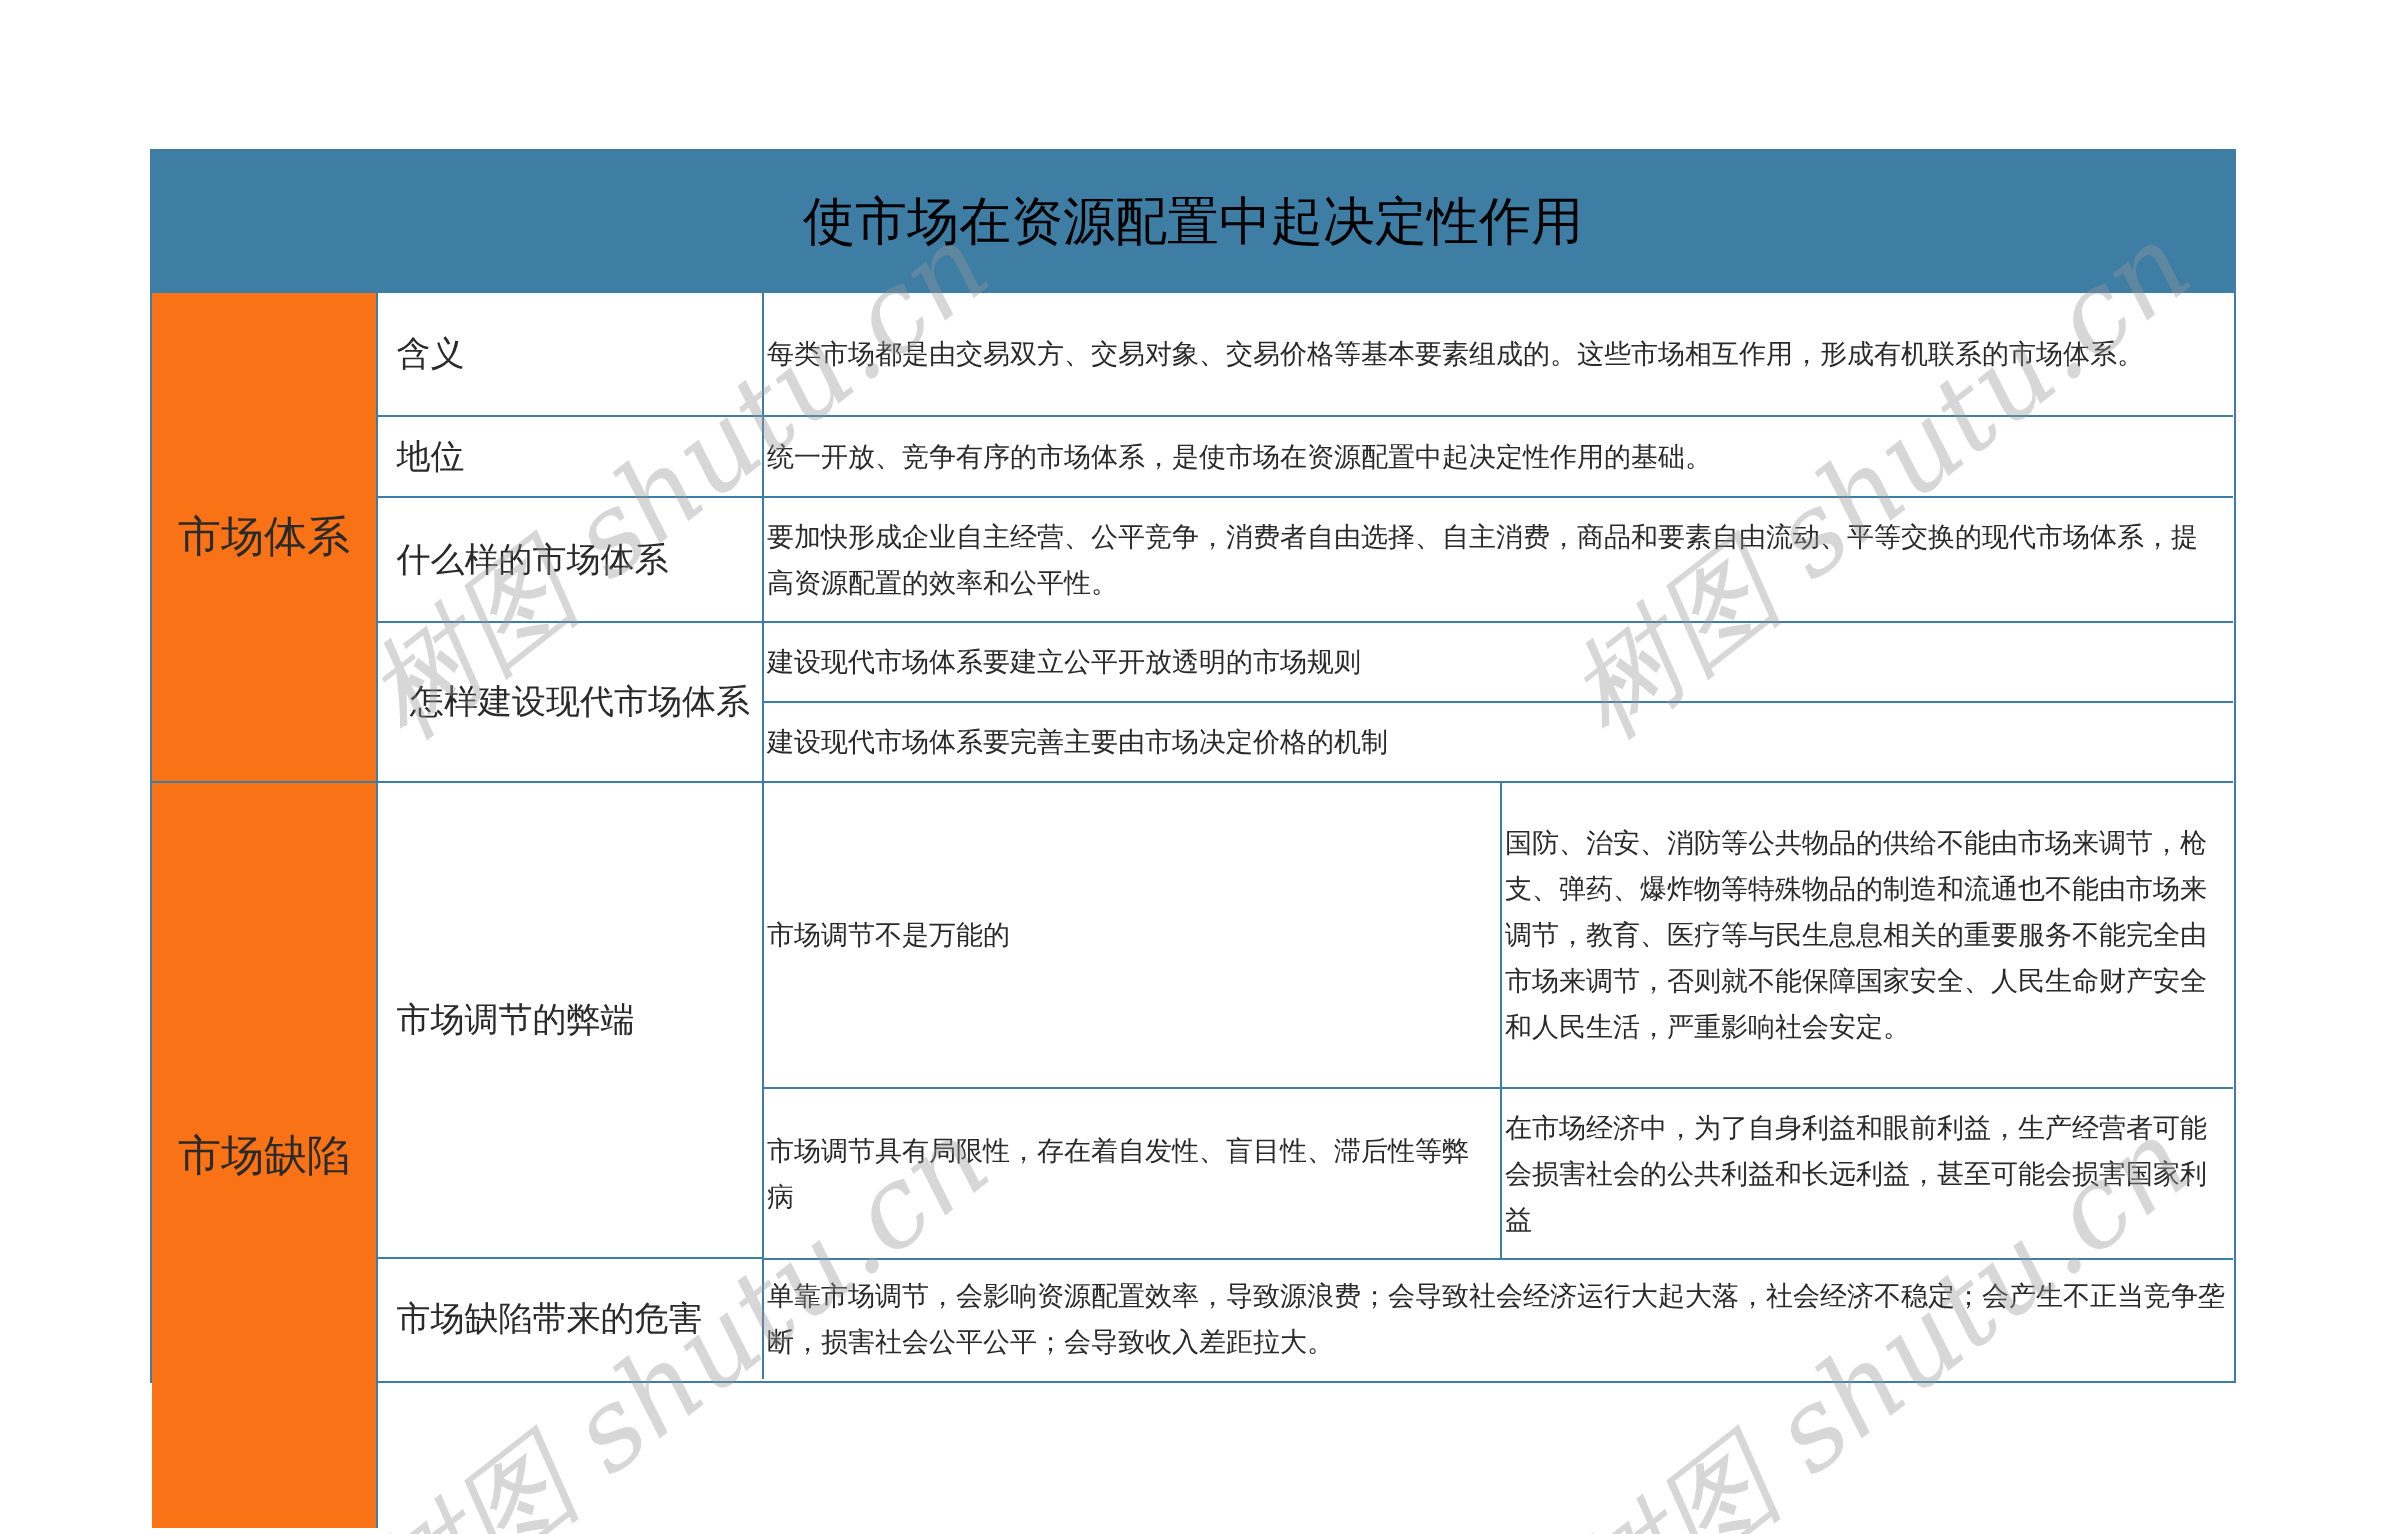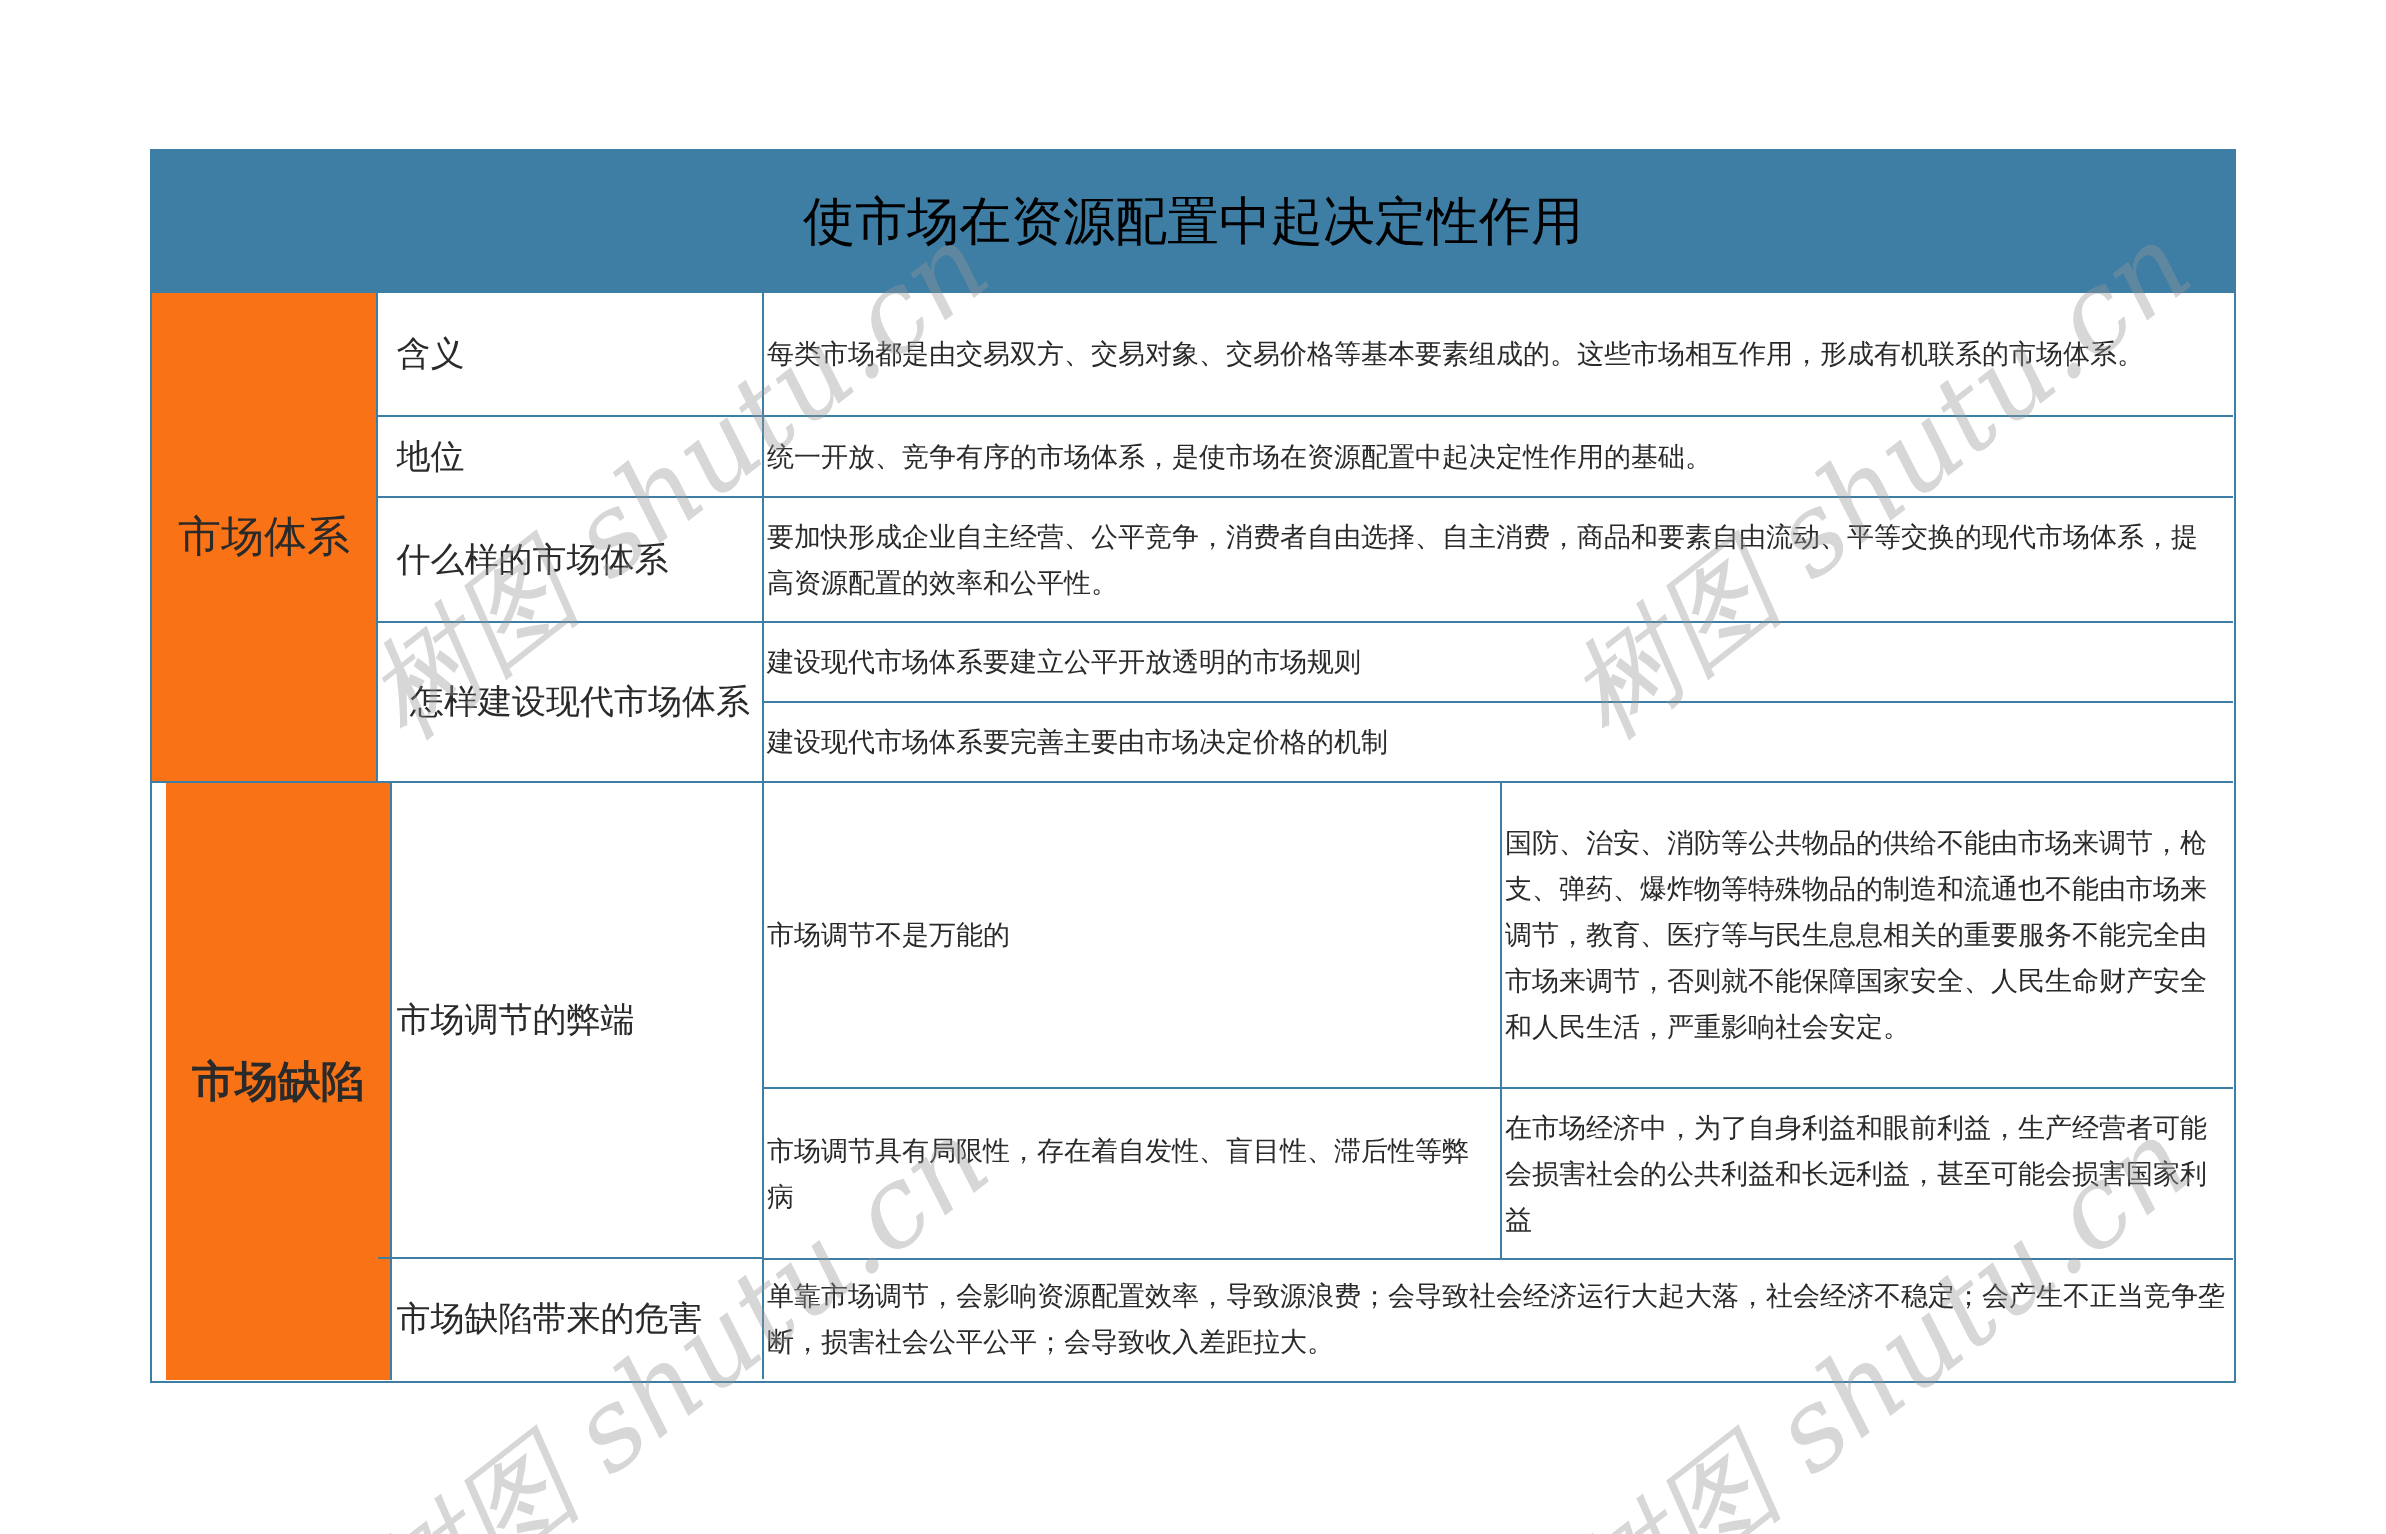--- a/index.html
+++ b/index.html
@@ -34,21 +34,21 @@
   <div class="cell sub" style="left:226px;top:266px;width:386px;height:81px;">地位</div>
   <div class="cell txt noright" style="left:612px;top:266px;width:1469px;height:81px;">统一开放、竞争有序的市场体系，是使市场在资源配置中起决定性作用的基础。</div>
 
   <div class="cell sub" style="left:226px;top:347px;width:386px;height:125px;">什么样的市场体系</div>
   <div class="cell txt noright" style="left:612px;top:347px;width:1469px;height:125px;">要加快形成企业自主经营、公平竞争，消费者自由选择、自主消费，商品和要素自由流动、平等交换的现代市场体系，提高资源配置的效率和公平性。</div>
 
   <div class="cell sub" style="left:226px;top:472px;width:386px;height:160px;padding-left:32px;">怎样建设现代市场体系</div>
   <div class="cell txt noright" style="left:612px;top:472px;width:1469px;height:80px;">建设现代市场体系要建立公平开放透明的市场规则</div>
   <div class="cell txt noright" style="left:612px;top:552px;width:1469px;height:80px;">建设现代市场体系要完善主要由市场决定价格的机制</div>
 
-  <div class="cell cat nobottom" style="left:14px;top:632px;width:226px;height:597px;font-weight:bold;">市场缺陷</div>
+  <div class="cell cat nobottom" style="left:0;top:632px;width:226px;height:745px;">市场缺陷</div>
 
   <div class="cell sub" style="left:226px;top:632px;width:386px;height:476px;">市场调节的弊端</div>
   <div class="cell txt" style="left:612px;top:632px;width:738px;height:306px;">市场调节不是万能的</div>
   <div class="cell txt noright" style="left:1350px;top:632px;width:731px;height:306px;">国防、治安、消防等公共物品的供给不能由市场来调节，枪支、弹药、爆炸物等特殊物品的制造和流通也不能由市场来调节，教育、医疗等与民生息息相关的重要服务不能完全由市场来调节，否则就不能保障国家安全、人民生命财产安全和人民生活，严重影响社会安定。</div>
   <div class="cell txt" style="left:612px;top:938px;width:738px;height:171px;">市场调节具有局限性，存在着自发性、盲目性、滞后性等弊病</div>
   <div class="cell txt noright" style="left:1350px;top:938px;width:731px;height:171px;">在市场经济中，为了自身利益和眼前利益，生产经营者可能会损害社会的公共利益和长远利益，甚至可能会损害国家利益</div>
 
   <div class="cell sub nobottom" style="left:226px;top:1108px;width:386px;height:120px;">市场缺陷带来的危害</div>
   <div class="cell txt noright nobottom" style="left:612px;top:1108px;width:1529px;height:120px;">单靠市场调节，会影响资源配置效率，导致源浪费；会导致社会经济运行大起大落，社会经济不稳定；会产生不正当竞争垄断，损害社会公平公平；会导致收入差距拉大。</div>
 </div>

